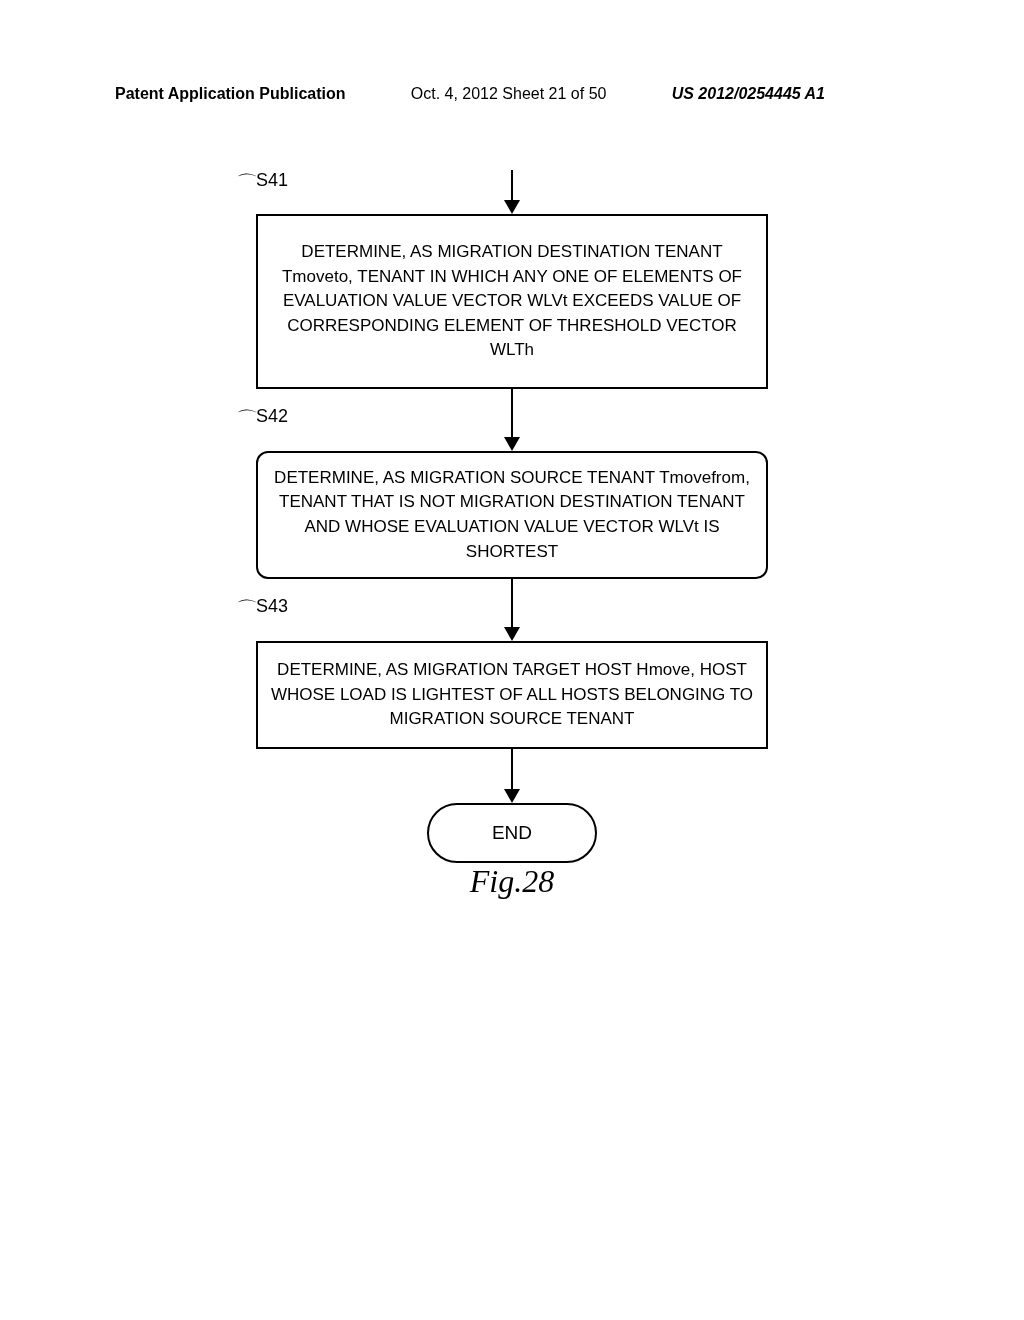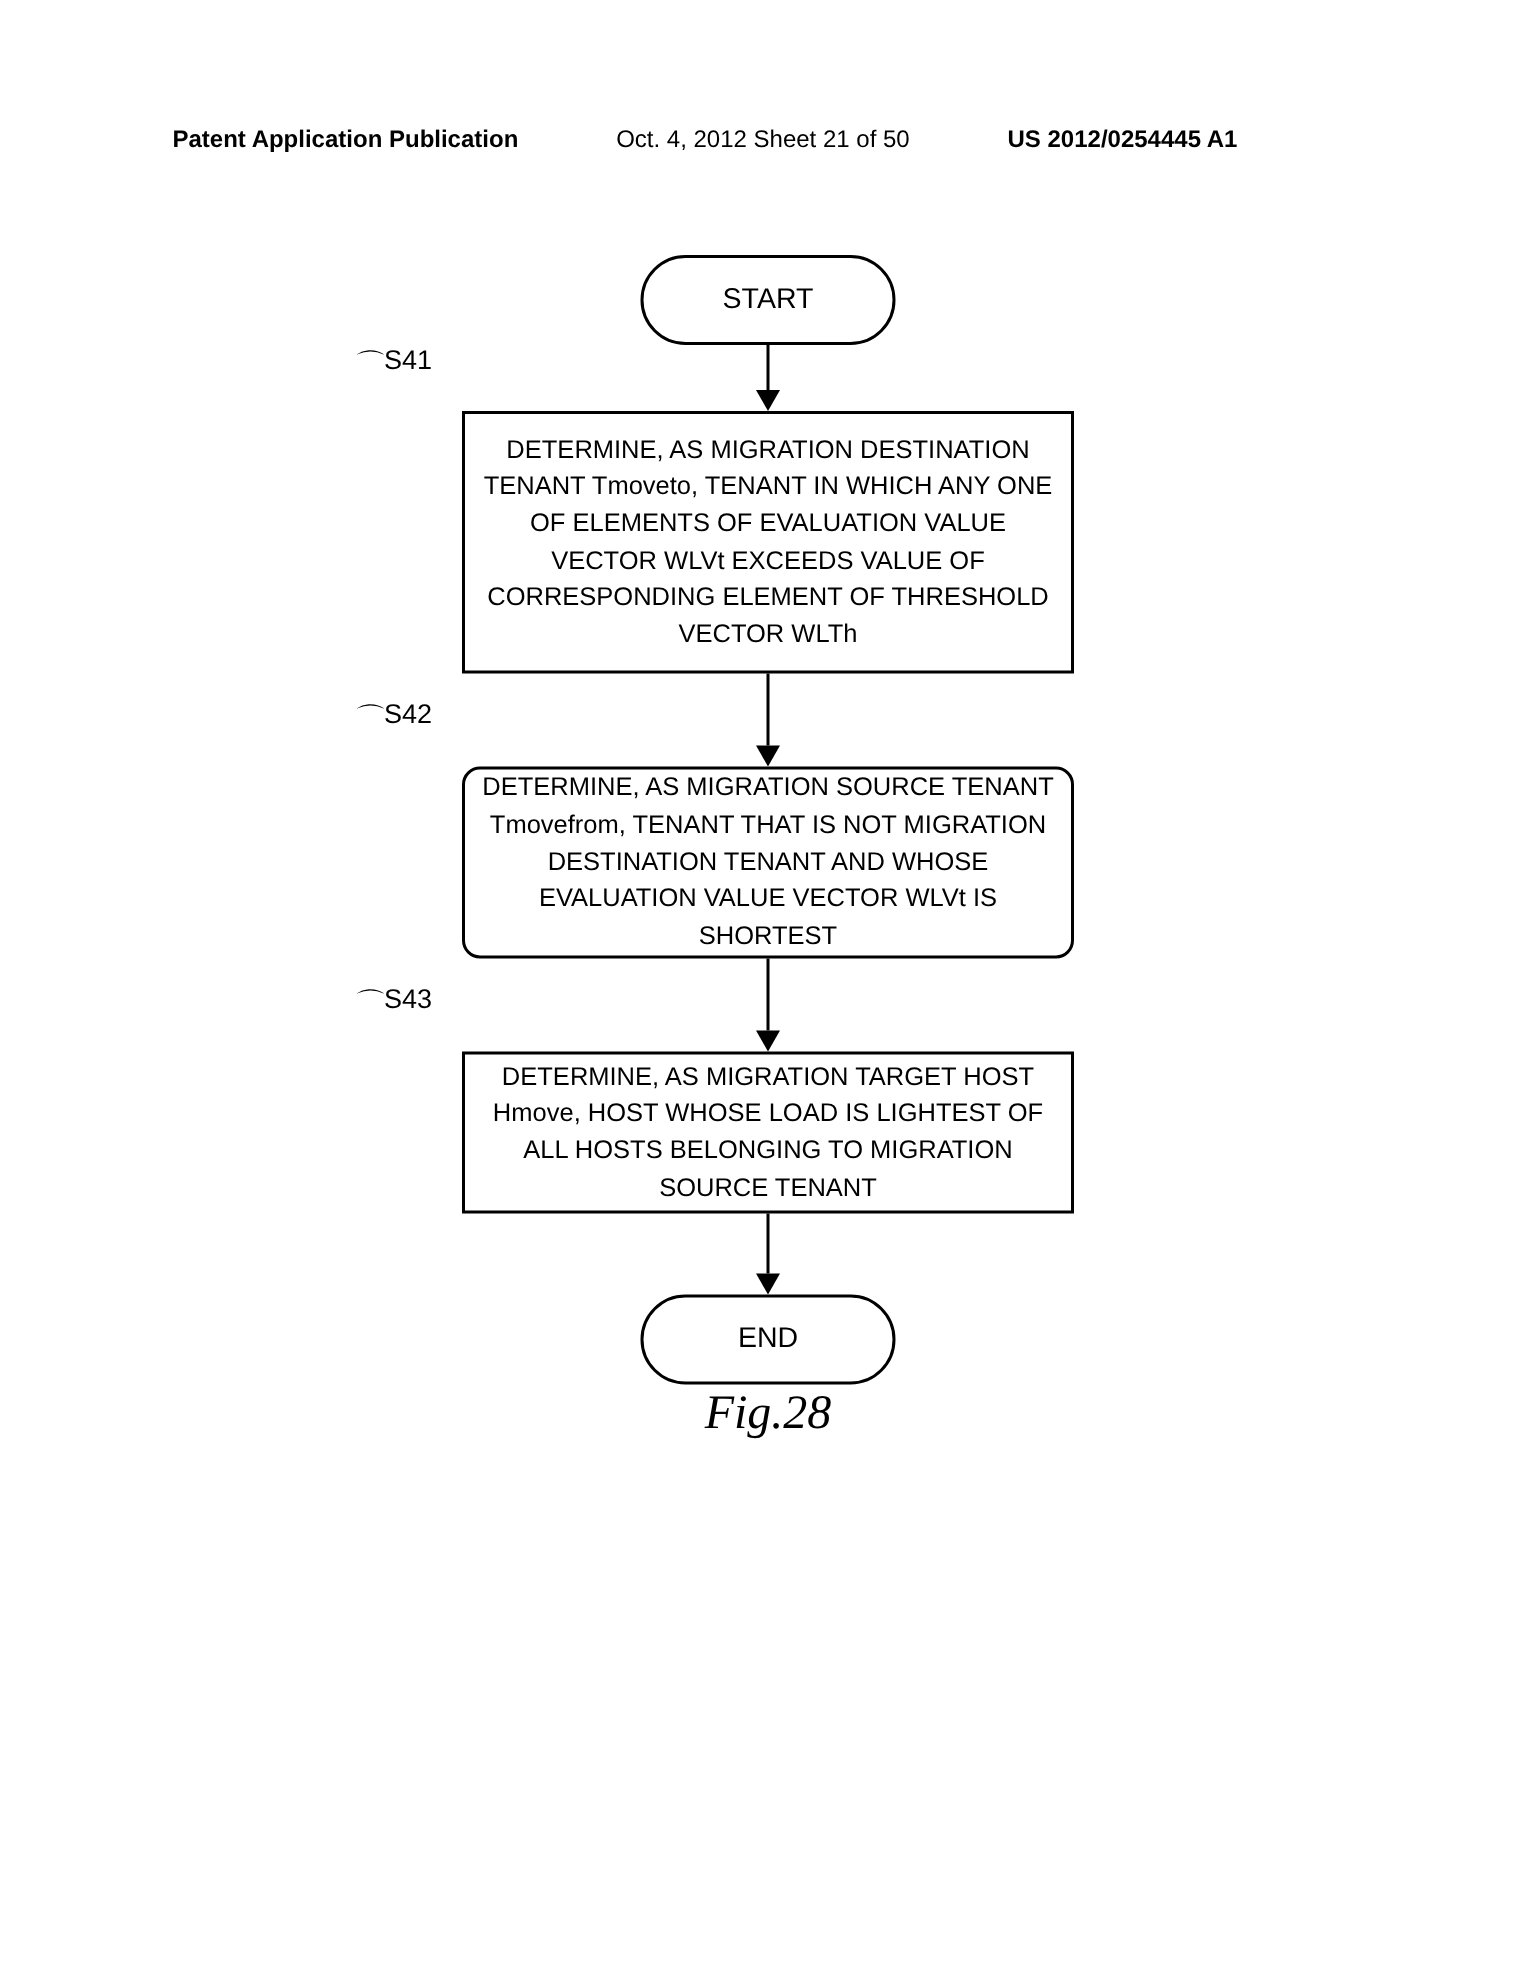--- a/index.html
+++ b/index.html
@@ -26,20 +26,21 @@
       font-size: 16px;
     }
     .header-left {
       font-weight: bold;
     }
     .header-center {
       font-weight: normal;
     }
     .header-right {
       font-weight: bold;
+      font-style: italic;
     }
     .flowchart {
       position: absolute;
       top: 170px;
       left: 0;
       width: 1024px;
       display: flex;
       flex-direction: column;
       align-items: center;
     }
@@ -75,21 +76,21 @@
       position: absolute;
       font-size: 18px;
       left: 238px;
     }
     .step-label-curve {
       display: inline-block;
       font-family: serif;
       transform: scaleX(1.2) translateY(2px);
     }
     .process-box {
-      width: 408px;
+      width: 512px;
       border: 2.5px solid black;
       padding: 20px 6px;
       text-align: center;
       font-size: 17px;
       line-height: 1.45;
     }
     .fig-label {
       font-style: italic;
       font-size: 32px;
       font-family: "Times New Roman", serif;
@@ -99,23 +100,20 @@
 <body>
 
 <div class="header">
   <span class="header-left">Patent Application Publication</span>
   <span class="header-center">Oct. 4, 2012  Sheet 21 of 50</span>
   <span class="header-right">US 2012/0254445 A1</span>
 </div>
 
 <div class="flowchart">
 
-  <div class="terminal">
-    <span>START</span>
-  </div>
 
   <div class="arrow-wrap">
     <div class="step-label" style="top:-2px;">
       <span class="step-label-curve">⌒</span><span>S41</span>
     </div>
     <div style="display:flex;flex-direction:column;align-items:center;">
       <div class="arrow-line" style="height:30px;"></div>
       <div class="arrow-head"></div>
     </div>
   </div>

